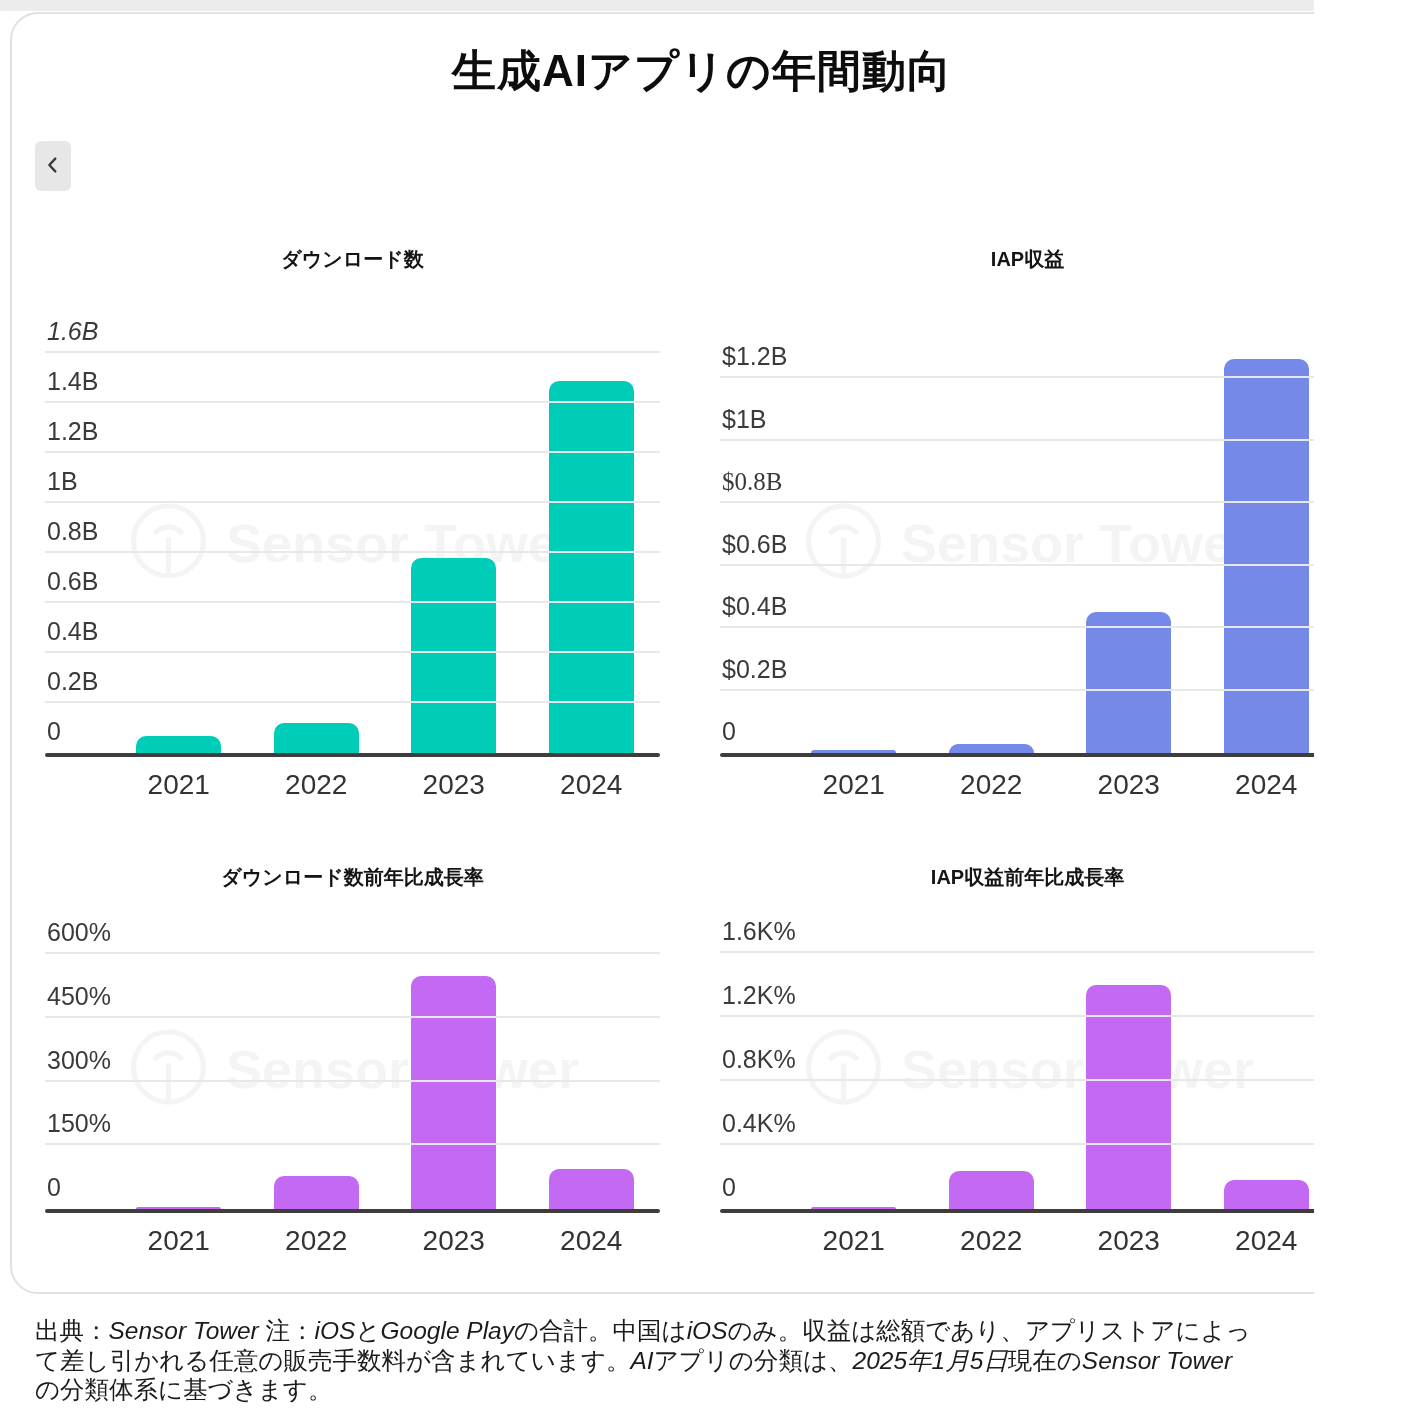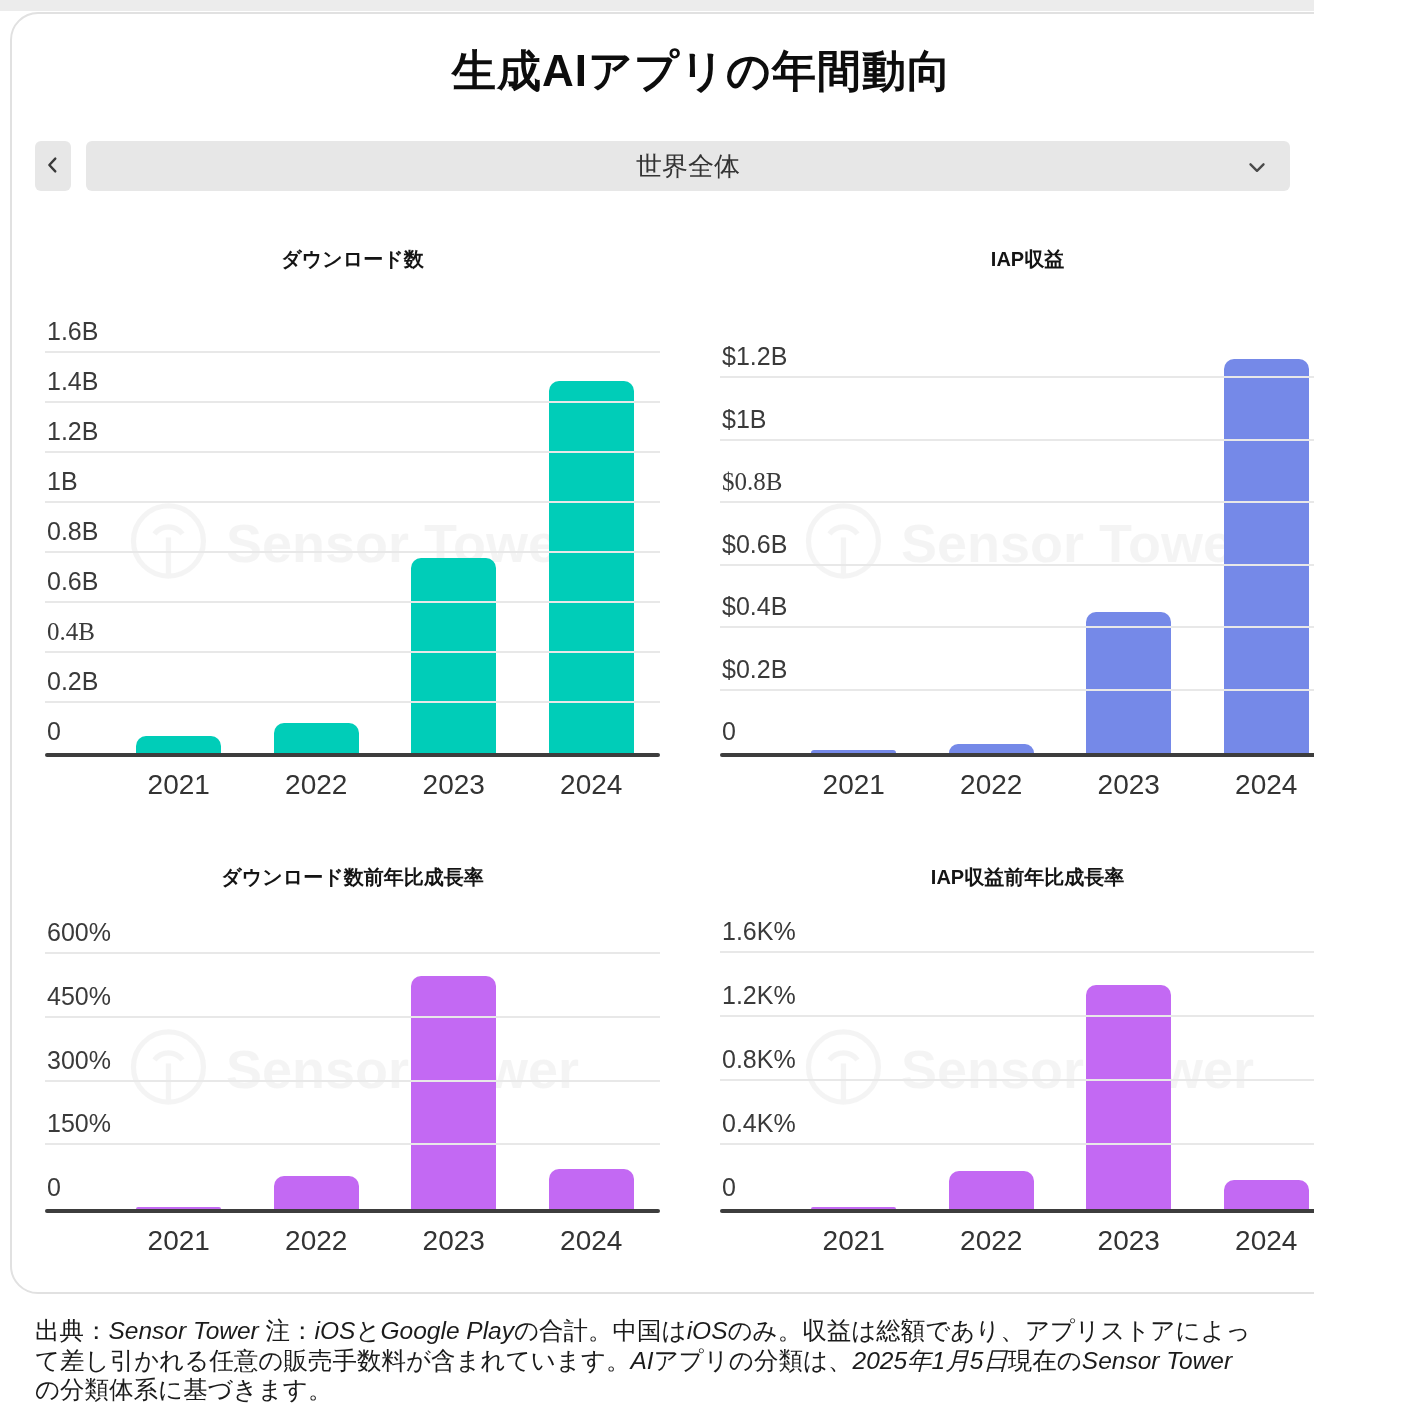--- a/index.html
+++ b/index.html
@@ -59,28 +59,20 @@
   <div class="main-title">生成AIアプリの年間動向</div>
 
   <button class="nav-btn prev">
     <span>
       <svg width="22" height="22" viewBox="0 0 24 24" fill="none" stroke="#3a3a3a" stroke-width="2.6" stroke-linecap="round" stroke-linejoin="round">
           <polyline points="14.5,5 8,12 14.5,19"></polyline>
         </svg>
     </span>
   </button>
 
-  <div class="dropdown">
-    <span class="dropdown-value">世界全体</span>
-    <span class="dropdown-chevron">
-      <svg width="26" height="26" viewBox="0 0 24 24" fill="none" stroke="#4a4a4a" stroke-width="2.2" stroke-linecap="round" stroke-linejoin="round">
-          <polyline points="6,9.5 12,15.5 18,9.5"></polyline>
-        </svg>
-    </span>
-  </div>
 
   <button class="nav-btn next">
     <span>
       <svg width="22" height="22" viewBox="0 0 24 24" fill="none" stroke="#3a3a3a" stroke-width="2.6" stroke-linecap="round" stroke-linejoin="round">
           <polyline points="9.5,5 16,12 9.5,19"></polyline>
         </svg>
     </span>
   </button>
 
   <div class="chart chart-tl row1">
@@ -107,33 +99,33 @@
             <div class="bar" style="height: 46.4286%; background: rgb(0, 205, 184);"></div>
           </div>
           <div class="bar-col">
             <div class="bar" style="height: 88.6905%; background: rgb(0, 205, 184);"></div>
           </div>
         </div>
     <div class="tick-label" style="bottom: calc(0% + 9px);">0</div>
         <div class="gridline" style="bottom: 11.9048%;"></div>
         <div class="tick-label" style="bottom: calc(11.9048% + 9px);">0.2B</div>
         <div class="gridline" style="bottom: 23.8095%;"></div>
-        <div class="tick-label" style="bottom: calc(23.8095% + 9px); font-family: Liberation Serif, serif;">0.4B</div>
+        <div class="tick-label" style="bottom: calc(23.8095% + 9px);">0.4B</div>
         <div class="gridline" style="bottom: 35.7143%;"></div>
         <div class="tick-label" style="bottom: calc(35.7143% + 9px);">0.6B</div>
         <div class="gridline" style="bottom: 47.619%;"></div>
         <div class="tick-label" style="bottom: calc(47.619% + 9px);">0.8B</div>
         <div class="gridline" style="bottom: 59.5238%;"></div>
         <div class="tick-label" style="bottom: calc(59.5238% + 9px);">1B</div>
         <div class="gridline" style="bottom: 71.4286%;"></div>
         <div class="tick-label" style="bottom: calc(71.4286% + 9px);">1.2B</div>
         <div class="gridline" style="bottom: 83.3333%;"></div>
         <div class="tick-label" style="bottom: calc(83.3333% + 9px);">1.4B</div>
         <div class="gridline" style="bottom: 95.2381%;"></div>
-        <div class="tick-label" style="bottom: calc(95.2381% + 9px);">1.6B</div>
+        <div class="tick-label" style="bottom: calc(95.2381% + 9px); font-style: italic;">1.6B</div>
       </div>
     <div class="axis"></div>
     <div class="x-labels">
         <div class="x-label">2021</div>
         <div class="x-label">2022</div>
         <div class="x-label">2023</div>
         <div class="x-label">2024</div>
       </div>
   </div>
 

